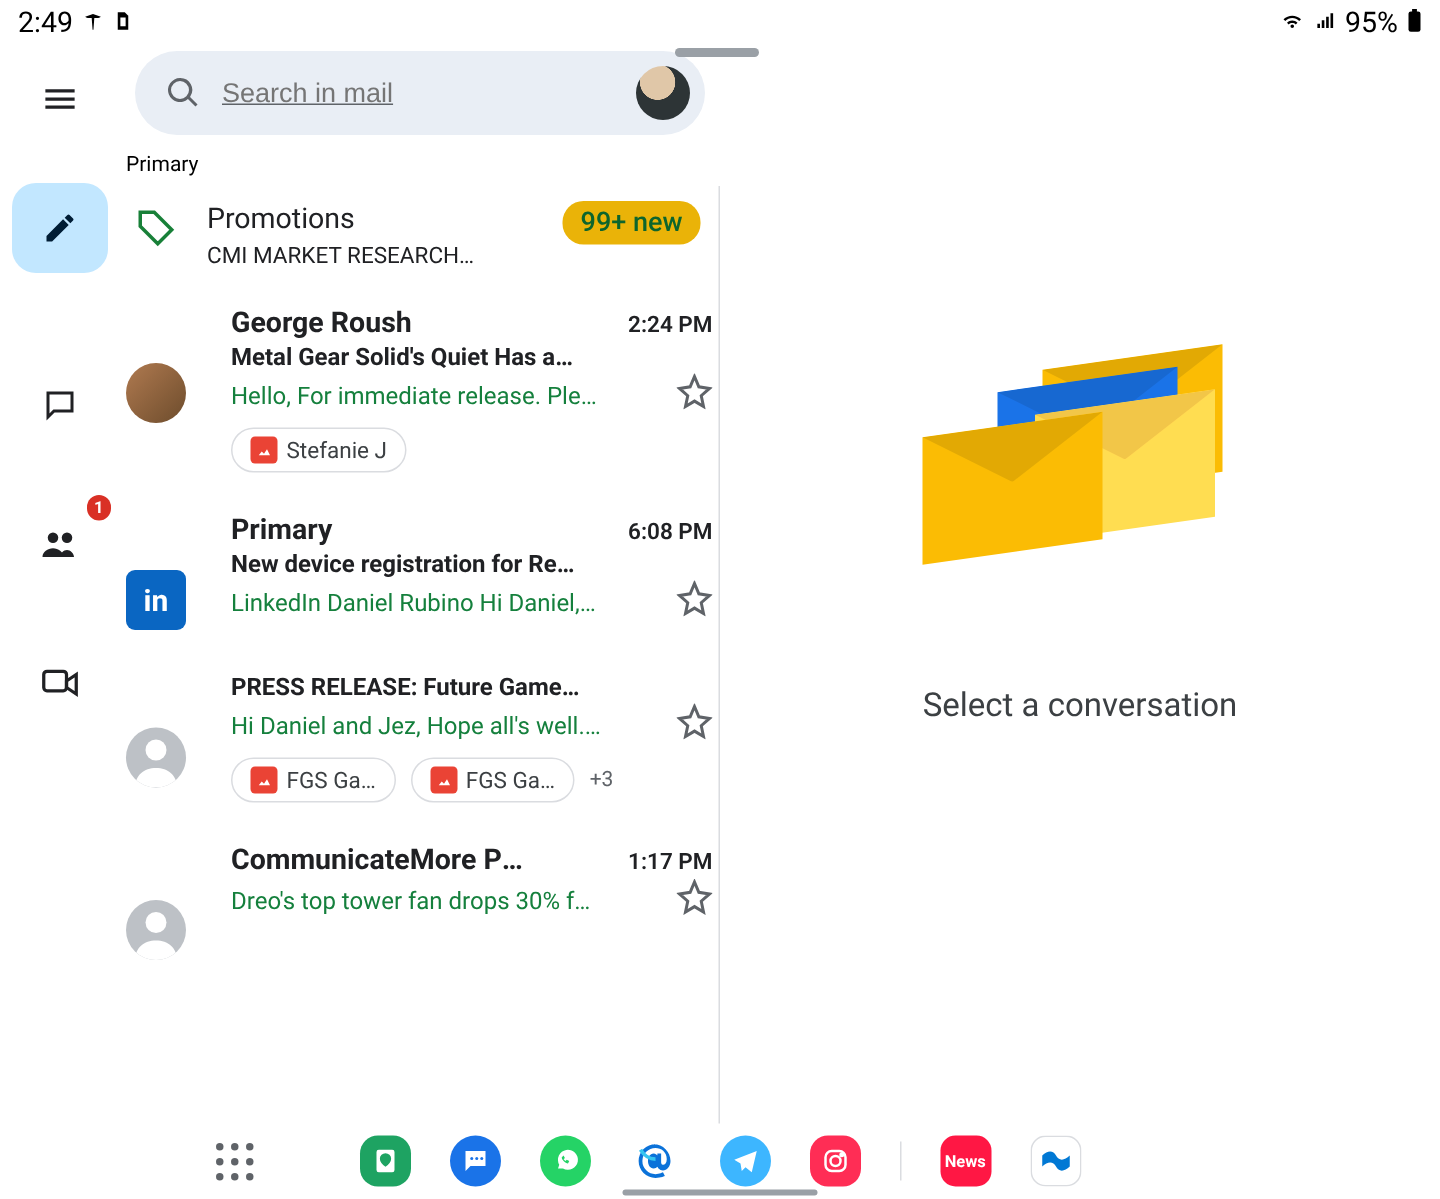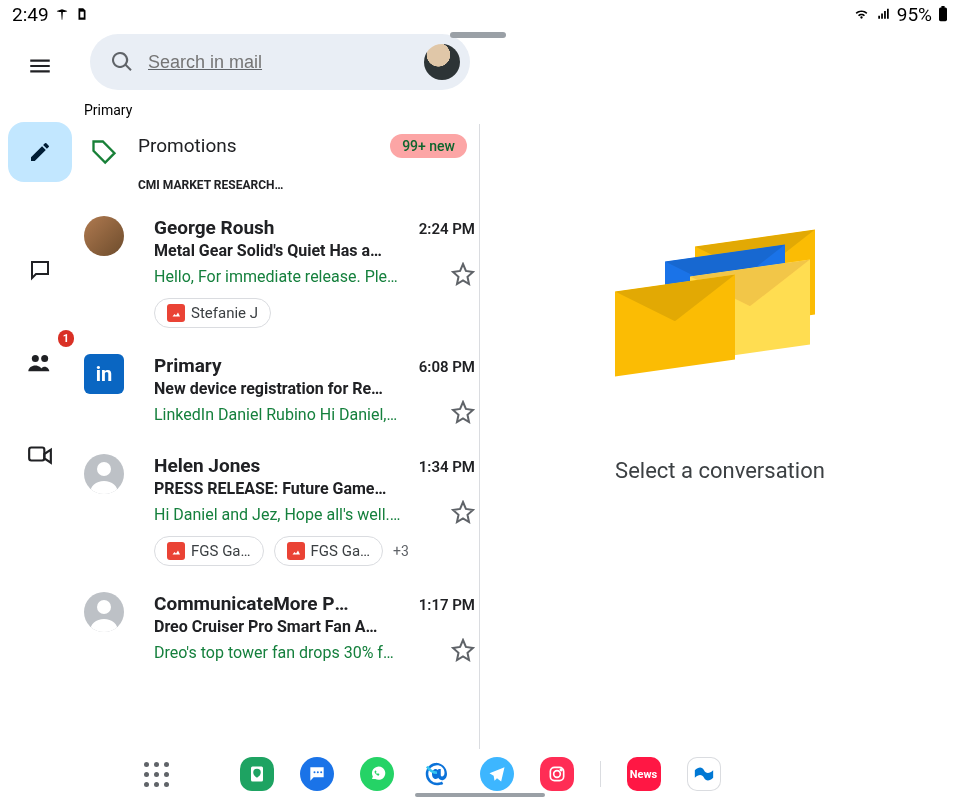--- a/index.html
+++ b/index.html
@@ -17,24 +17,24 @@
   .list-pane { width: 400px; display:flex; flex-direction:column; padding-top: 6px; }
   .search-pill { margin: 0 10px 10px 10px; height: 56px; background:#e9eef5; border-radius: 32px; display:flex; align-items:center; padding: 0 10px 0 20px; gap: 14px; color:#5f6368; position:relative;text-decoration:underline;}
   .search-pill input { flex:1; background:transparent; border:none; outline:none; font-size:18px; color:#5f6368; }
   .avatar-small { width:36px; height:36px; border-radius:50%; background: radial-gradient(circle at 40% 30%, #e0c7a8 0 35%, #2d3436 36% 100%); }
   .section-label { font-size: 14px; color:#000000; padding: 2px 0 6px 4px; }
   .email-list { flex:1; overflow:auto; border-right: 1px solid #dadce0; }
   .tab-row { display:flex; align-items:flex-start; padding: 10px 4px 14px 4px; gap: 14px; cursor:pointer;}
   .tab-icon-slot { width: 40px; display:flex; justify-content:center; padding-top:4px;}
   .tab-text { flex:1; }
   .tab-title { font-size: 19px; font-weight: normal; }
-  .tab-sub { font-size: 12px; font-weight: 700; margin-top: 21px; }
-  .pill-badge { background: #fca5a5; color: #0d652d; font-size: 14px; font-weight: 500; padding: 4px 12px; border-radius: 14px; margin-right: 8px; align-self:flex-start; }
+  .tab-sub { font-size: 15px; font-weight: 400; margin-top: 4px; }
+  .pill-badge { background: #eab308; color: #0d652d; font-size: 18px; font-weight: 500; padding: 4px 12px; border-radius: 14px; margin-right: 8px; align-self:flex-start; }
   .msg-row { display:flex; align-items:flex-start; padding: 10px 4px 16px 4px; gap: 30px; cursor:pointer;}
-  .msg-avatar { width:40px; height:40px; border-radius:50%; background:#bdc1c6; display:flex; align-items:center; justify-content:center; overflow:hidden;}
+  .msg-avatar { width:40px; height:40px; border-radius:50%; background:#bdc1c6; display:flex; align-items:center; justify-content:center; overflow:hidden;margin-top:39px;}
   .msg-body { flex:1; min-width:0; }
   .msg-line1 { display:flex; justify-content:space-between; align-items:baseline; }
   .msg-sender { font-size: 19px; font-weight:700; white-space:nowrap; overflow:hidden; text-overflow:ellipsis; max-width: 205px;}
   .msg-time { font-size: 15px; font-weight:600; color:#202124; }
   .msg-subject { font-size: 16px; font-weight:700; white-space:nowrap; overflow:hidden; text-overflow:ellipsis; margin-top:2px;}
   .msg-snippet-row { display:flex; align-items:center; gap:6px; margin-top:2px;}
   .msg-snippet { font-size: 16px; color:#15803d; white-space:nowrap; overflow:hidden; text-overflow:ellipsis; flex:1;}
   .star { cursor:pointer; }
   .chips-row { display:flex; gap:10px; margin-top:8px; align-items:center;}
   .chip { display:flex; align-items:center; gap:6px; border:1px solid #dadce0; border-radius:18px; padding: 5px 12px; font-size:15px; color:#3c4043; max-width:110px; background:#fff;}
@@ -194,24 +194,20 @@
             </div>
           </div>
           <div class="msg-row">
             <div class="msg-avatar" style="background: rgb(189, 193, 198);">
               <svg width="40" height="40" viewBox="0 0 40 40">
                 <circle cx="20" cy="15" r="7" fill="#fff"></circle>
                 <path d="M6 40c0-8 6-13 14-13s14 5 14 13z" fill="#fff"></path>
               </svg>
             </div>
             <div class="msg-body">
-              <div class="msg-line1">
-                <div class="msg-sender">Helen Jones</div>
-                <div class="msg-time">1:34 PM</div>
-              </div>
               <div class="msg-subject">PRESS RELEASE: Future Game…</div>
               <div class="msg-snippet-row">
                 <div class="msg-snippet">Hi Daniel and Jez, Hope all's well.…</div>
                 <span class="star"><svg width="24" height="24" viewBox="0 0 24 24" fill="none" stroke="#5f6368" stroke-width="2">
                     <path d="M12 2l2.9 6.9L22 10l-5.5 4.8L18 22l-6-3.6L6 22l1.5-7.2L2 10l7.1-1.1z"></path>
                   </svg></span>
               </div>
               <div class="chips-row">
                 <div class="chip">
                   <span class="img-icon">
@@ -238,21 +234,20 @@
               <svg width="40" height="40" viewBox="0 0 40 40">
                 <circle cx="20" cy="15" r="7" fill="#fff"></circle>
                 <path d="M6 40c0-8 6-13 14-13s14 5 14 13z" fill="#fff"></path>
               </svg>
             </div>
             <div class="msg-body">
               <div class="msg-line1">
                 <div class="msg-sender">CommunicateMore PR o…</div>
                 <div class="msg-time">1:17 PM</div>
               </div>
-              <div class="msg-subject">Dreo Cruiser Pro Smart Fan A…</div>
               <div class="msg-snippet-row">
                 <div class="msg-snippet">Dreo's top tower fan drops 30% f…</div>
                 <span class="star"><svg width="24" height="24" viewBox="0 0 24 24" fill="none" stroke="#5f6368" stroke-width="2">
                     <path d="M12 2l2.9 6.9L22 10l-5.5 4.8L18 22l-6-3.6L6 22l1.5-7.2L2 10l7.1-1.1z"></path>
                   </svg></span>
               </div>
             </div>
           </div>
         </div>
 

